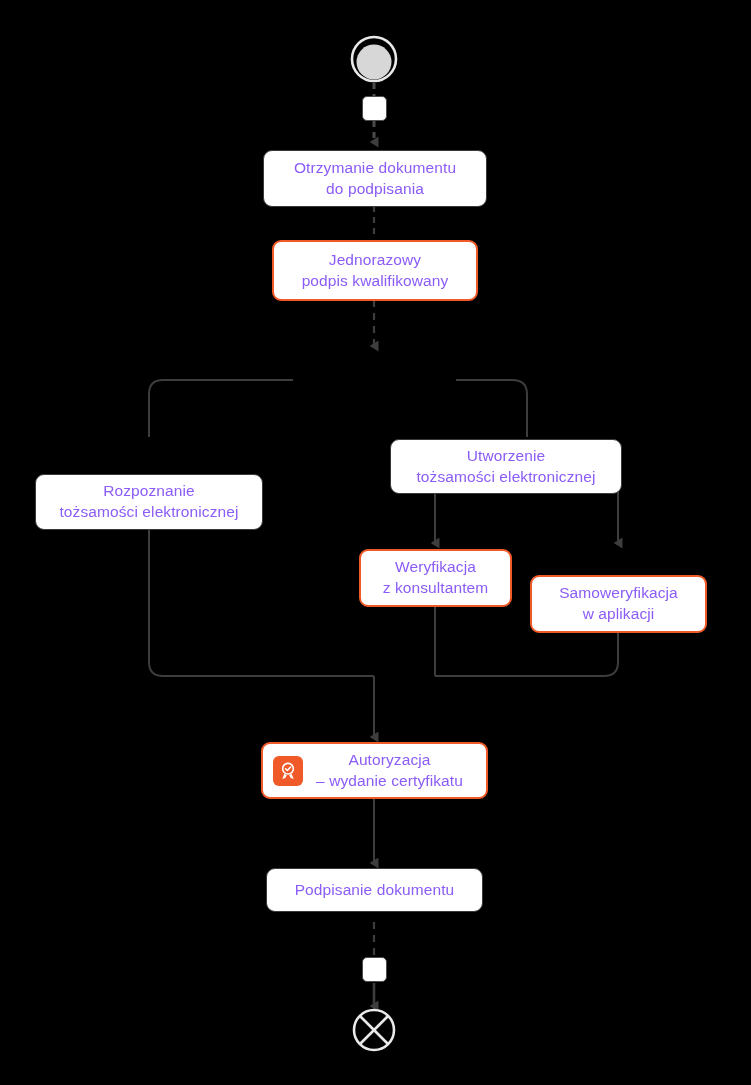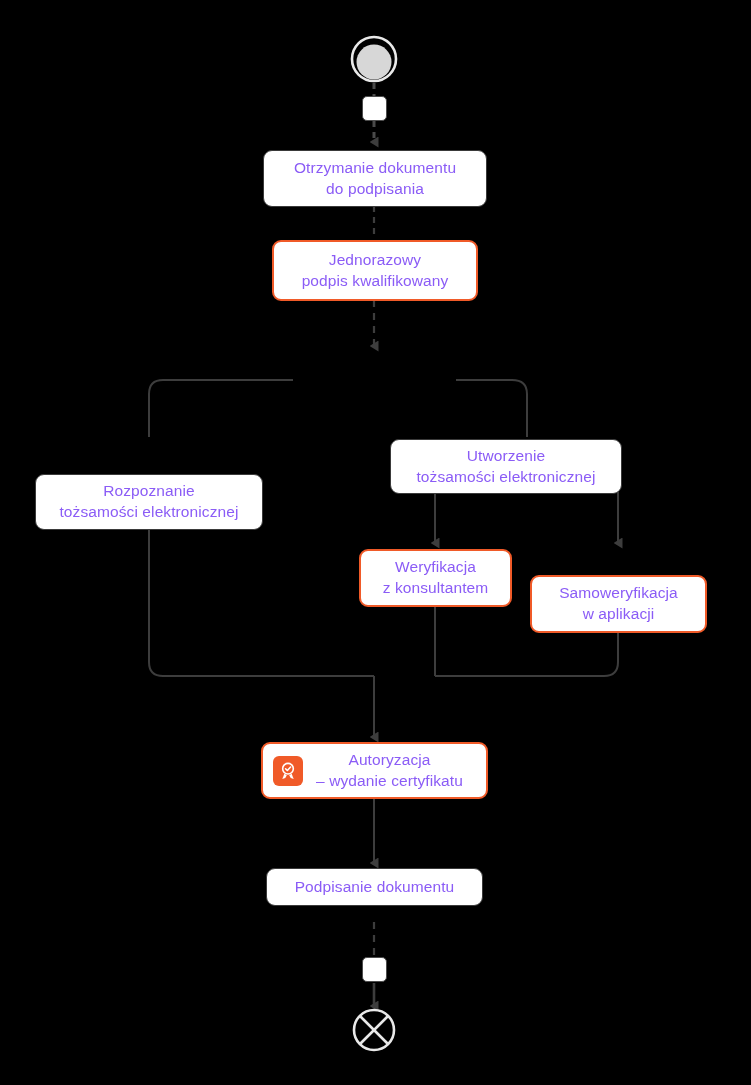--- a/index.html
+++ b/index.html
@@ -172,17 +172,17 @@
         <circle cx="12" cy="9.2" r="6.4" fill="none" stroke="#ffffff" stroke-width="1.9"></circle>
         <path d="M9.1,9.3 L11.2,11.4 L15.1,7.2" fill="none" stroke="#ffffff" stroke-width="1.9" stroke-linecap="round" stroke-linejoin="round"></path>
         <path d="M7.6,15.2 L5.2,21.6 L8.7,20.3 L10.6,17.0 z" fill="#ffffff"></path>
         <path d="M16.4,15.2 L18.8,21.6 L15.3,20.3 L13.4,17.0 z" fill="#ffffff"></path>
       </svg>
     </span>
     <span class="label">Autoryzacja
 – wydanie certyfikatu</span>
   </div>
 
-  <div class="node dark-border" style="left:266px; top:868px; width:217px; height:38px;">
+  <div class="node dark-border" style="left:266px; top:868px; width:217px; height:44px;">
     <span class="label">Podpisanie dokumentu</span>
   </div>
 
 </div>
 
 </body></html>

